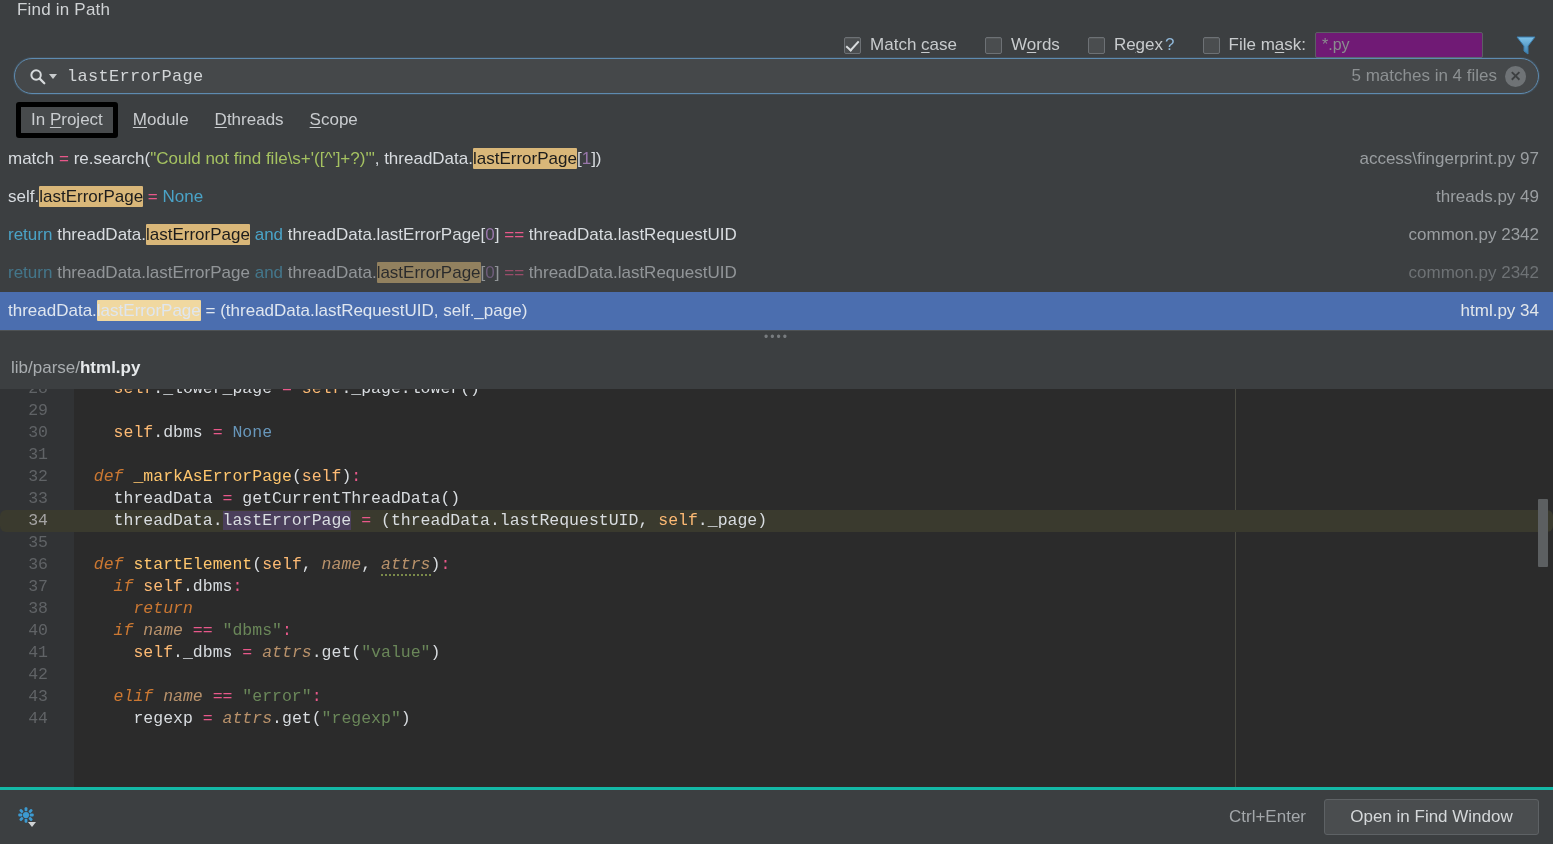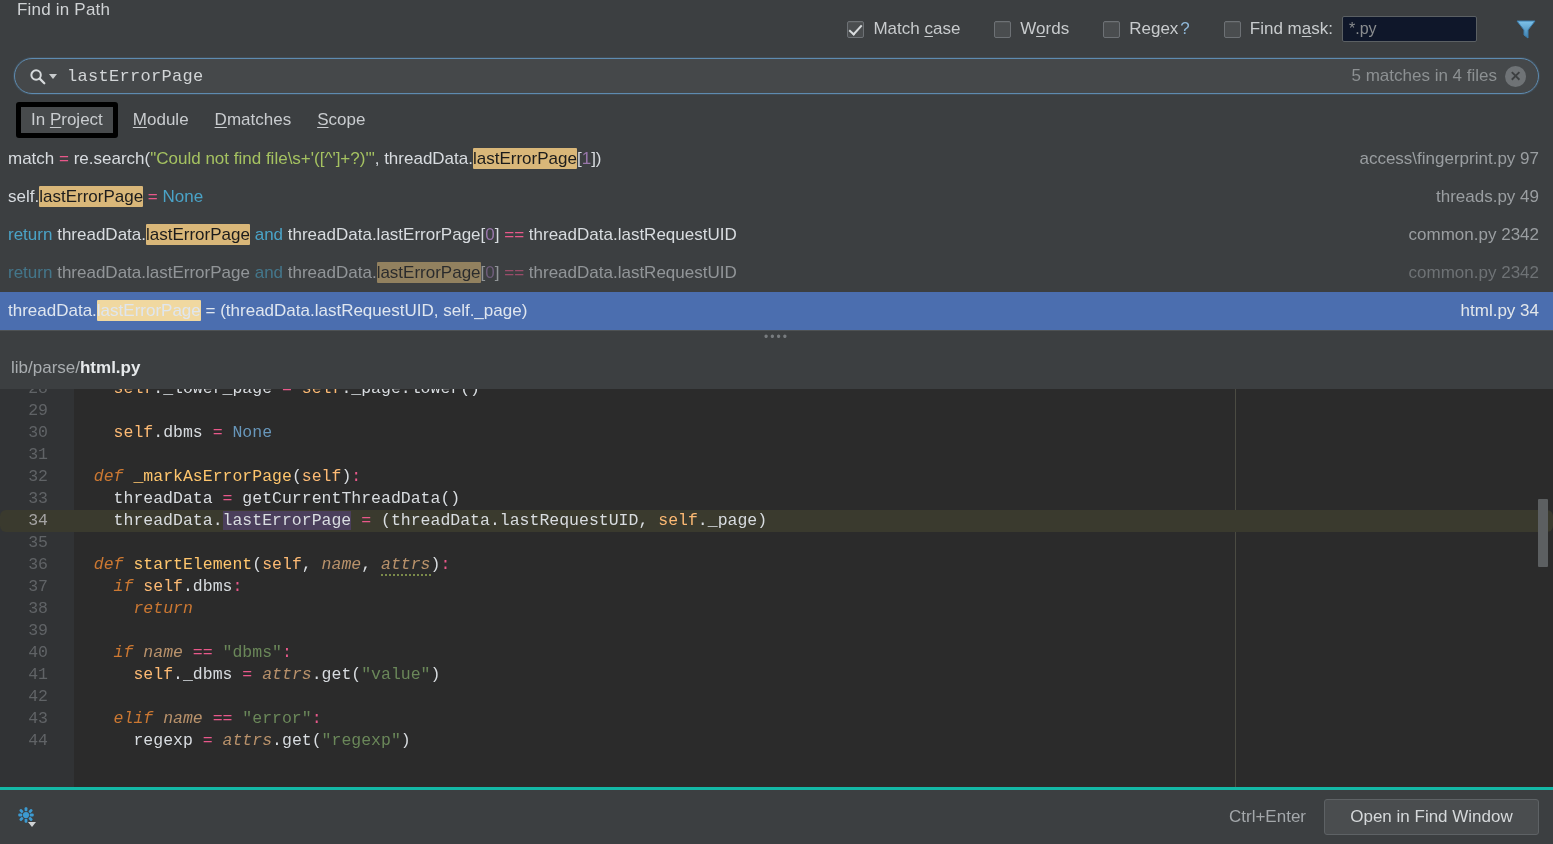--- a/index.html
+++ b/index.html
@@ -8,31 +8,31 @@
     background:#3c3f41;
     font-family:"Liberation Sans", sans-serif;
     color:#bbbbbb;
     -webkit-font-smoothing:antialiased;
   }
   .window{position:relative;width:1553px;height:844px;display:flex;flex-direction:column;background:#3c3f41;}
 
   
   .topbar{height:58px;flex:0 0 58px;position:relative;background:#3c3f41;display:flex;}
   .title{font-size:17px;color:#cfd2d4;margin-left:17px;letter-spacing:.2px;}
-  .opts{position:absolute;right:14px;top:0;height:58px;display:flex;align-items:center;gap:8px;}
+  .opts{position:absolute;right:14px;top:16px;height:58px;display:flex;align-items:center;gap:2px;}
   .opt{display:flex;align-items:center;margin-left:26px;font-size:17px;color:#c8cbcd;}
   .cbx{width:17px;height:17px;border:1px solid #6d7175;background:#4a4d4f;border-radius:2px;margin-right:9px;
        display:inline-block;position:relative;box-sizing:border-box;box-shadow:inset 0 1px 0 rgba(255,255,255,.05);}
   .cbx.checked::after{
     content:"";position:absolute;left:4px;top:0px;width:5px;height:11px;
     border:solid #d9dcde;border-width:0 2px 2px 0;transform:rotate(42deg);
   }
   .ul{text-decoration:underline;text-underline-offset:2px;}
   .qmark{color:#8fb7d8;margin-left:2px;}
-  .maskbox{margin-left:9px;width:135px;height:26px;border:1px solid #5b6063;background:#0f172a;border-radius:2px;
+  .maskbox{margin-left:9px;width:168px;height:26px;border:1px solid #5b6063;background:#701a75;border-radius:2px;
            display:flex;align-items:center;padding:0 6px;box-sizing:border-box;color:#8a8d8f;font-size:16px;font-family:"Liberation Sans",sans-serif;}
   .funnel{margin-left:28px;width:26px;height:26px;display:flex;align-items:center;justify-content:center;}
 
   
   .searchwrap{flex:0 0 42px;padding:0 14px;box-sizing:border-box;}
   .searchfield{position:relative;height:36px;border:1px solid #5e8bb0;border-radius:18px;background:#45484a;
        display:flex;align-items:center;box-sizing:border-box;box-shadow:0 0 0 1px rgba(90,140,180,.18);}
   .sicon{margin-left:14px;display:flex;align-items:center;color:#d6d9db;}
   .caretdown{width:0;height:0;border-left:4px solid transparent;border-right:4px solid transparent;border-top:5px solid #c8cbcd;margin-left:3px;}
   .sterm{margin-left:10px;font-family:"Liberation Mono",monospace;font-size:17px;color:#d2d5d7;letter-spacing:.3px;}
@@ -119,21 +119,21 @@
       </div>
 
       <div class="opt">
         <span class="cbx"></span>
         <span><span>Re</span><span class="ul">g</span><span>ex</span></span>
         <span class="qmark">?</span>
       </div>
 
       <div class="opt">
         <span class="cbx"></span>
-        <span><span>Find m</span><span class="ul">a</span><span>sk:</span></span>
+        <span><span>File m</span><span class="ul">a</span><span>sk:</span></span>
         <span class="maskbox">*.py</span>
       </div>
 
       <div class="funnel">
         <svg width="24" height="24" viewBox="0 0 24 24">
           <defs>
               <linearGradient id="fg" x1="0" y1="0" x2="0" y2="1">
             <stop offset="0" stop-color="#7fc3ea"></stop>
                 <stop offset="1" stop-color="#3d7fae"></stop>
           </linearGradient>
@@ -155,21 +155,21 @@
       <span class="caretdown"></span>
       <span class="sterm">lastErrorPage</span>
       <span class="smatches">5 matches in 4 files</span>
       <span class="clearbtn">✕</span>
     </div>
   </div>
 
   <div class="scopes" id="scopes">
       <div class="scope active"><span>In </span><span class="ul">P</span><span>roject</span></div>
       <div class="scope"><span></span><span class="ul">M</span><span>odule</span></div>
-      <div class="scope"><span></span><span class="ul">D</span><span>matches</span></div>
+      <div class="scope"><span></span><span class="ul">D</span><span>threads</span></div>
       <div class="scope"><span></span><span class="ul">S</span><span>cope</span></div>
     </div>
 
   <div class="results" id="results">
       <div class="row">
         <div class="code"><span class="d">match</span><span class="d"> </span><span class="op">=</span><span class="d"> </span><span class="d">re.search(</span><span class="s">"Could not find file\s+'([^']+?)'"</span><span class="d">, </span><span class="d">threadData.</span><span class="hl">lastErrorPage</span><span class="d">[</span><span class="n">1</span><span class="d">])</span></div>
         <div class="fpath">access\fingerprint.py 97</div>
       </div>
       <div class="row">
         <div class="code"><span class="d">self.</span><span class="hl">lastErrorPage</span><span class="d"> </span><span class="op">=</span><span class="d"> </span><span class="kw">None</span></div>
@@ -206,21 +206,20 @@
         <div class="ln"><div class="lnum">29</div><div class="ltxt"></div></div>
         <div class="ln"><div class="lnum">30</div><div class="ltxt"><span class="e-plain">    </span><span class="e-self">self</span><span class="e-white">.</span><span class="e-white">dbms</span><span class="e-plain"> </span><span class="e-op">=</span><span class="e-plain"> </span><span class="e-num">None</span></div></div>
         <div class="ln"><div class="lnum">31</div><div class="ltxt"></div></div>
         <div class="ln"><div class="lnum">32</div><div class="ltxt"><span class="e-plain">  </span><span class="e-kw">def</span><span class="e-plain"> </span><span class="e-def">_markAsErrorPage</span><span class="e-white">(</span><span class="e-self">self</span><span class="e-white">)</span><span class="e-op">:</span></div></div>
         <div class="ln"><div class="lnum">33</div><div class="ltxt"><span class="e-plain">    </span><span class="e-white">threadData</span><span class="e-plain"> </span><span class="e-op">=</span><span class="e-plain"> </span><span class="e-white">getCurrentThreadData()</span></div></div>
         <div class="ln cur"><div class="lnum">34</div><div class="ltxt"><span class="e-plain">    </span><span class="e-white">threadData.</span><span class="e-mark">lastErrorPage</span><span class="e-plain"> </span><span class="e-op">=</span><span class="e-plain"> </span><span class="e-white">(threadData.lastRequestUID, </span><span class="e-self">self</span><span class="e-white">._page)</span></div></div>
         <div class="ln"><div class="lnum">35</div><div class="ltxt"></div></div>
         <div class="ln"><div class="lnum">36</div><div class="ltxt"><span class="e-plain">  </span><span class="e-kw">def</span><span class="e-plain"> </span><span class="e-def">startElement</span><span class="e-white">(</span><span class="e-self">self</span><span class="e-white">, </span><span class="e-param">name</span><span class="e-white">, </span><span class="e-param squig">attrs</span><span class="e-white">)</span><span class="e-op">:</span></div></div>
         <div class="ln"><div class="lnum">37</div><div class="ltxt"><span class="e-plain">    </span><span class="e-kw">if</span><span class="e-plain"> </span><span class="e-self">self</span><span class="e-white">.dbms</span><span class="e-op">:</span></div></div>
         <div class="ln"><div class="lnum">38</div><div class="ltxt"><span class="e-plain">      </span><span class="e-kw">return</span></div></div>
-        <div class="ln"><div class="lnum">39</div><div class="ltxt"></div></div>
         <div class="ln"><div class="lnum">40</div><div class="ltxt"><span class="e-plain">    </span><span class="e-kw">if</span><span class="e-plain"> </span><span class="e-param">name</span><span class="e-plain"> </span><span class="e-op">==</span><span class="e-plain"> </span><span class="e-str">"dbms"</span><span class="e-op">:</span></div></div>
         <div class="ln"><div class="lnum">41</div><div class="ltxt"><span class="e-plain">      </span><span class="e-self">self</span><span class="e-white">._dbms</span><span class="e-plain"> </span><span class="e-op">=</span><span class="e-plain"> </span><span class="e-param">attrs</span><span class="e-white">.get(</span><span class="e-str">"value"</span><span class="e-white">)</span></div></div>
         <div class="ln"><div class="lnum">42</div><div class="ltxt"></div></div>
         <div class="ln"><div class="lnum">43</div><div class="ltxt"><span class="e-plain">    </span><span class="e-kw">elif</span><span class="e-plain"> </span><span class="e-param">name</span><span class="e-plain"> </span><span class="e-op">==</span><span class="e-plain"> </span><span class="e-str">"error"</span><span class="e-op">:</span></div></div>
         <div class="ln"><div class="lnum">44</div><div class="ltxt"><span class="e-plain">      </span><span class="e-white">regexp</span><span class="e-plain"> </span><span class="e-op">=</span><span class="e-plain"> </span><span class="e-param">attrs</span><span class="e-white">.get(</span><span class="e-str">"regexp"</span><span class="e-white">)</span></div></div>
       </div>
     <div class="edscroll"></div>
 
   </div>
 

